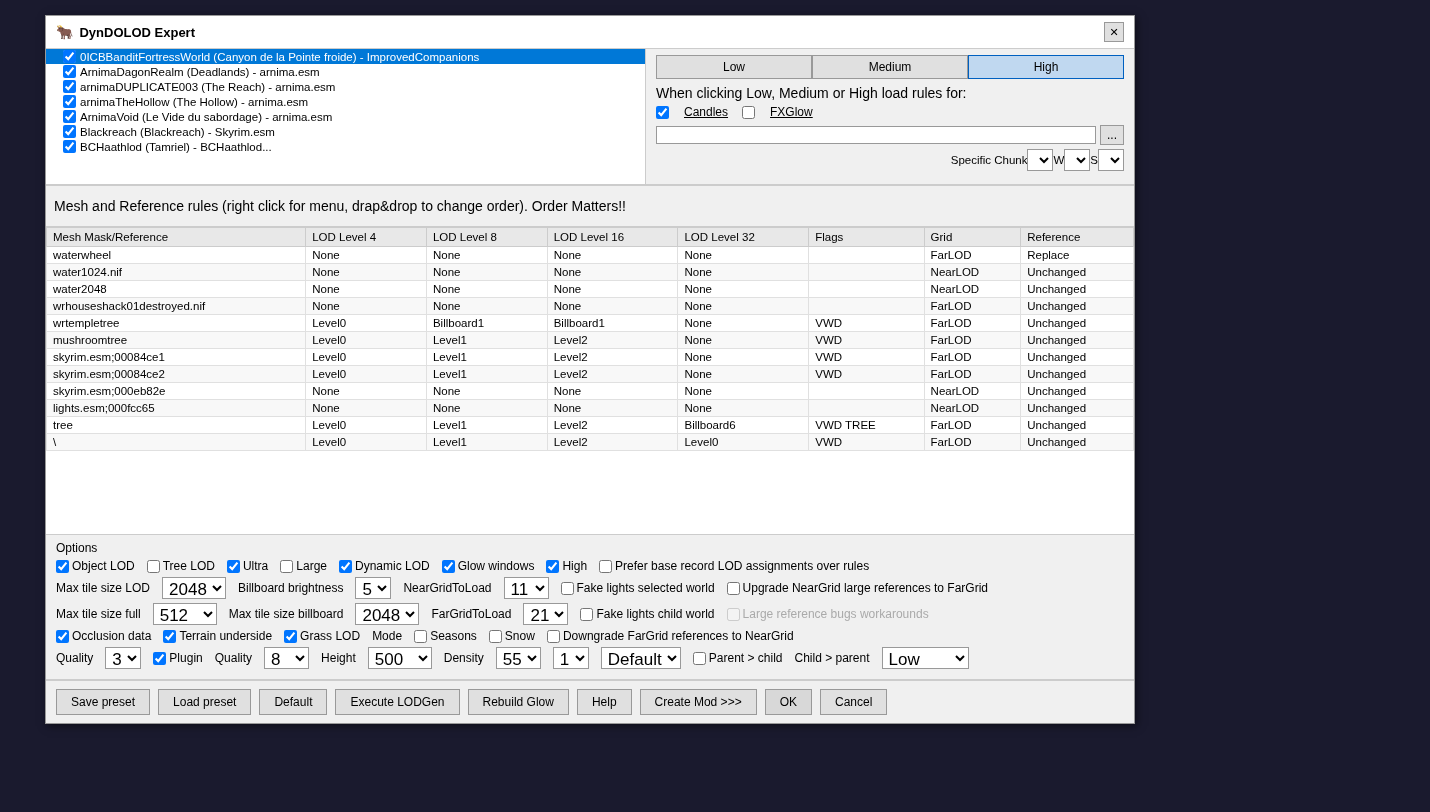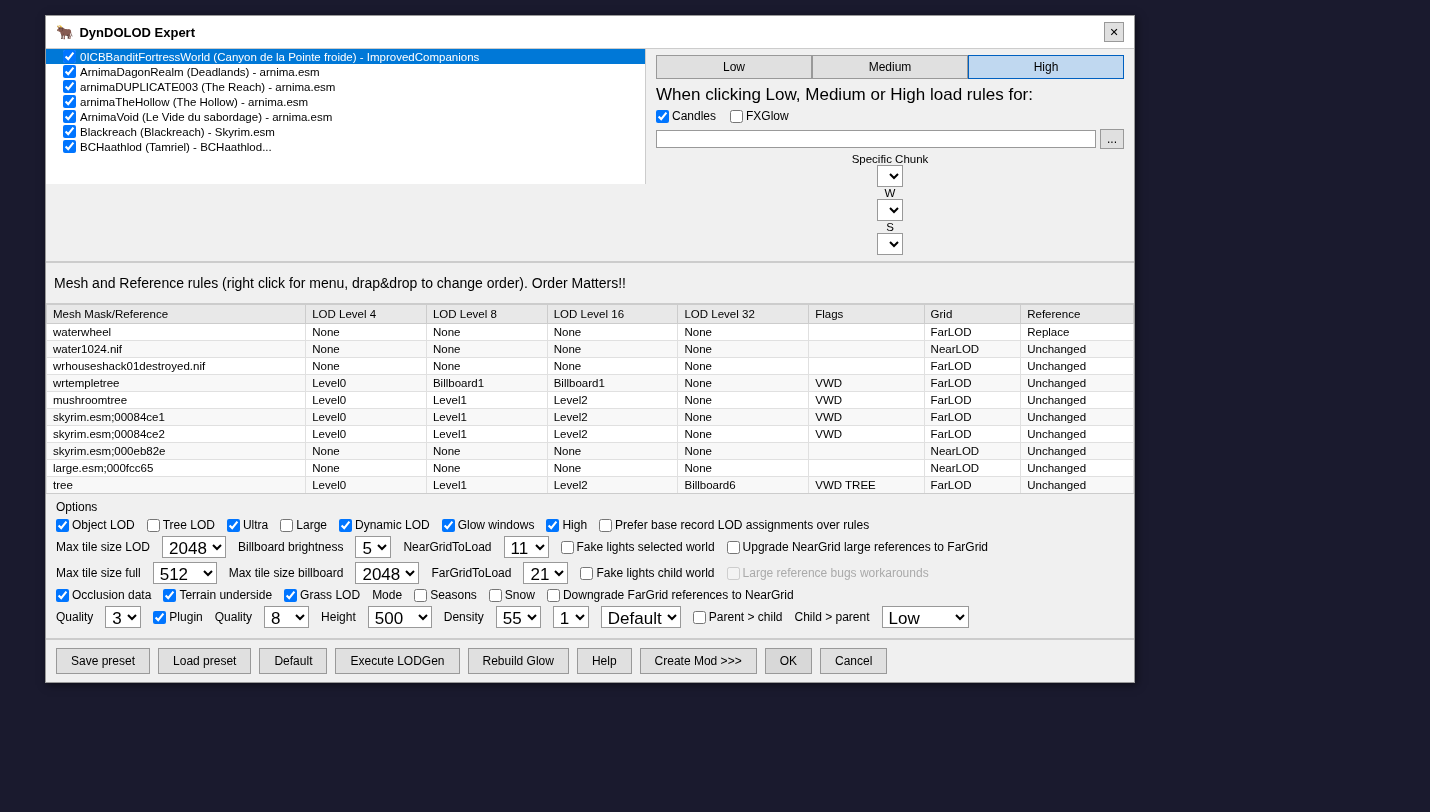--- a/index.html
+++ b/index.html
@@ -84,34 +84,35 @@
       background: #e0e0e0;
       border: 1px solid #999;
       cursor: pointer;
       font-size: 12px;
     }
     .preset-btn.active {
       background: #c0d8f0;
       border-color: #0060c0;
     }
     .when-clicking-text {
-      font-size: 17px;
+      font-size: 14px;
       margin-bottom: 4px;
     }
     .checkboxes-row {
       display: flex;
       gap: 14px;
       margin-bottom: 6px;
       align-items: center;
     }
     .checkboxes-row label {
       display: flex;
       align-items: center;
-      gap: 3px;
+      gap: 15px;
       font-size: 12px;
+      text-decoration: underline;
     }
     .output-row {
       display: flex;
       gap: 4px;
       align-items: center;
     }
     .output-path {
       flex: 1;
       padding: 2px 4px;
       border: 1px solid #999;
@@ -124,36 +125,35 @@
       border: 1px solid #999;
       cursor: pointer;
       font-size: 12px;
     }
     .specific-chunk-row {
       display: flex;
       align-items: center;
       margin-top: 4px;
       font-size: 11.5px;
       justify-content: flex-end;
-      flex-direction: column;
     }
     .specific-chunk-row select {
       padding: 1px 2px;
       font-size: 11px;
       border: 1px solid #999;
     }
     .rules-header {
       background: #f0f0f0;
       padding: 12px 8px;
       font-size: 14px;
       border-top: 1px solid #ccc;
       border-bottom: 1px solid #ccc;
     }
     .rules-table-container {
-      height: 190px;
+      height: 308px;
       overflow-y: auto;
       background: #fff;
       border-bottom: 1px solid #ccc;
     }
     .rules-table {
       width: 100%;
       border-collapse: collapse;
       font-size: 11.5px;
     }
     .rules-table th {
@@ -336,20 +336,30 @@
             <td>water1024.nif</td>
             <td>None</td>
             <td>None</td>
             <td>None</td>
             <td>None</td>
             <td></td>
             <td>NearLOD</td>
             <td>Unchanged</td>
           </tr>
           <tr>
+            <td>water2048</td>
+            <td>None</td>
+            <td>None</td>
+            <td>None</td>
+            <td>None</td>
+            <td></td>
+            <td>NearLOD</td>
+            <td>Unchanged</td>
+          </tr>
+          <tr>
             <td>wrhouseshack01destroyed.nif</td>
             <td>None</td>
             <td>None</td>
             <td>None</td>
             <td>None</td>
             <td></td>
             <td>FarLOD</td>
             <td>Unchanged</td>
           </tr>
           <tr>
@@ -396,21 +406,21 @@
             <td>skyrim.esm;000eb82e</td>
             <td>None</td>
             <td>None</td>
             <td>None</td>
             <td>None</td>
             <td></td>
             <td>NearLOD</td>
             <td>Unchanged</td>
           </tr>
           <tr>
-            <td>large.esm;000fcc65</td>
+            <td>lights.esm;000fcc65</td>
             <td>None</td>
             <td>None</td>
             <td>None</td>
             <td>None</td>
             <td></td>
             <td>NearLOD</td>
             <td>Unchanged</td>
           </tr>
           <tr>
             <td>tree</td>

